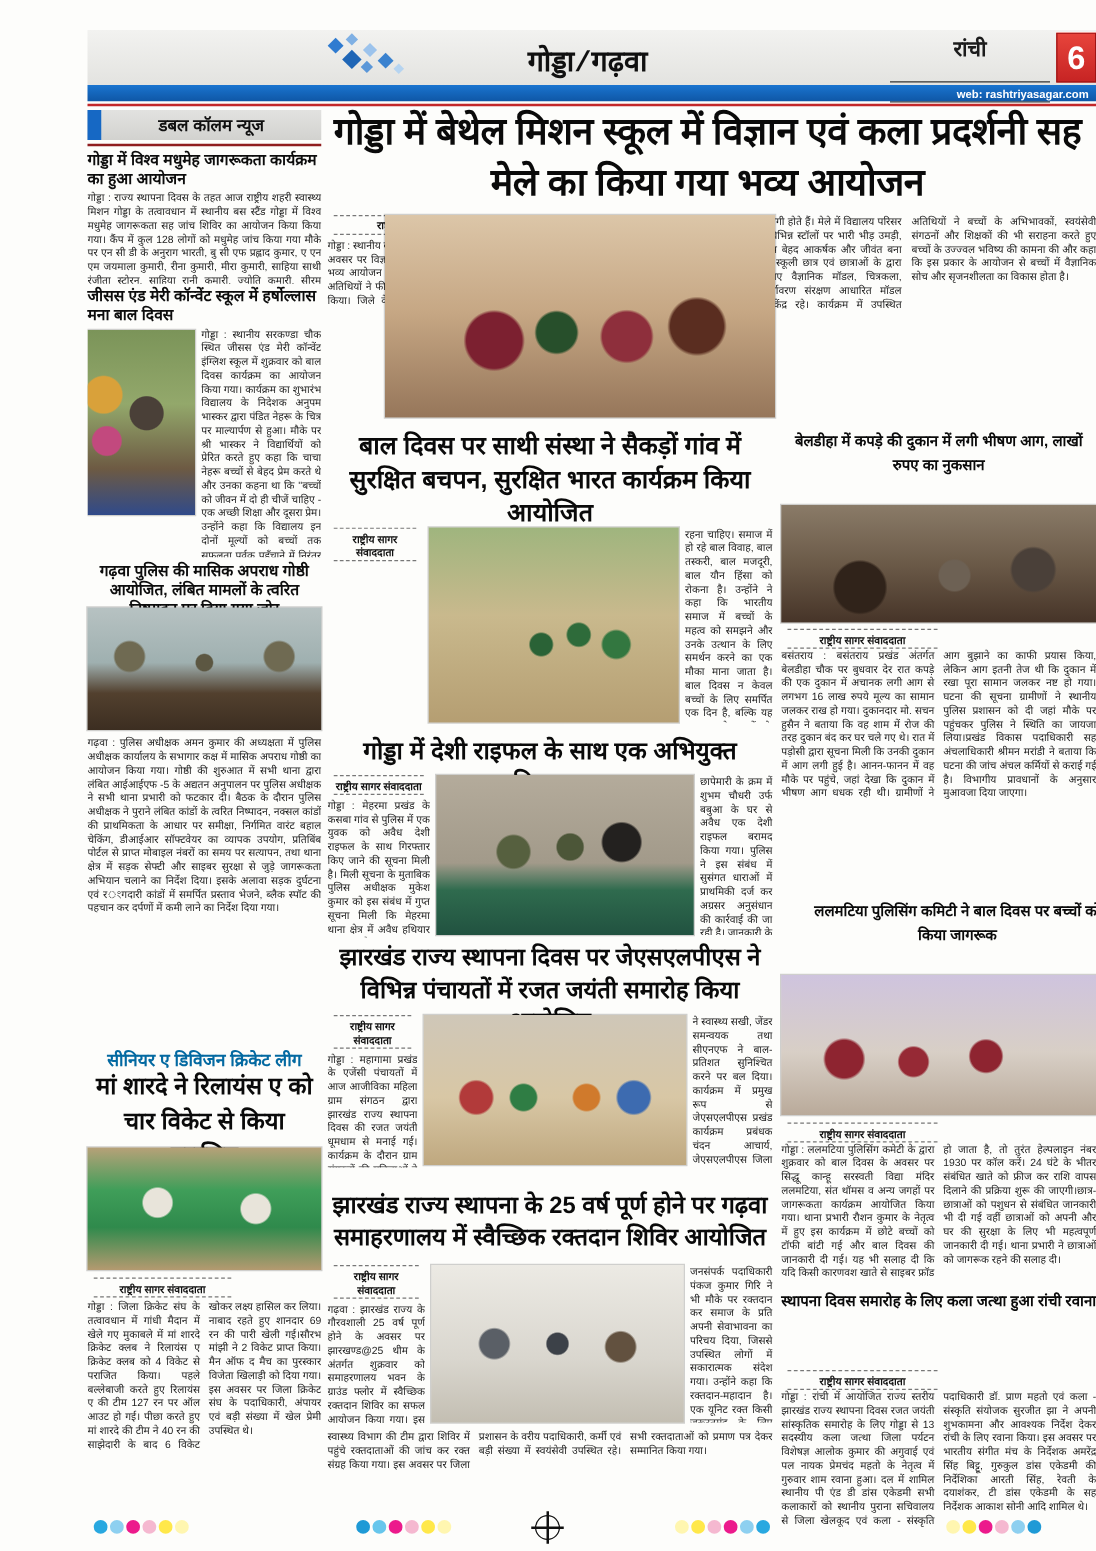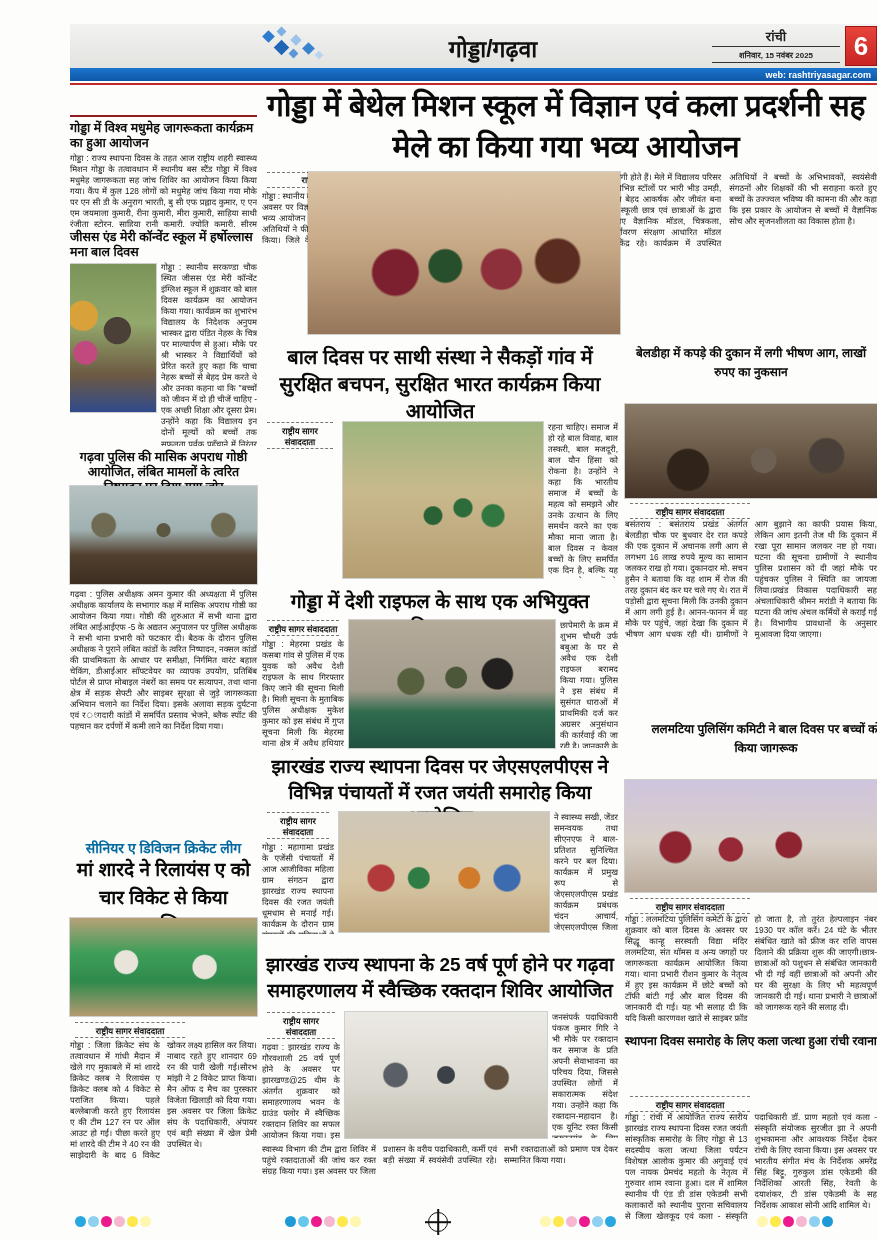--- a/index.html
+++ b/index.html
@@ -9,21 +9,21 @@
 
   
   .band{background:linear-gradient(180deg,#f2f2f0,#e3e3e0);}
   .logo{background:linear-gradient(135deg,#0b4fa0 0%,#1668c4 55%,#1f7ad6 100%);
         clip-path:polygon(0 0,100% 0,88% 100%,0 100%);
         display:flex;align-items:center;justify-content:center;}
   .logo-text{color:#fff;font-size:24px;font-weight:800;letter-spacing:.5px;text-shadow:0 1px 1px rgba(0,0,0,.35);}
   .diamond{position:absolute;transform:rotate(45deg);}
   .edition-title{font-size:23px;font-weight:800;color:#101010;text-align:center;}
   .city-box{text-align:center;}
-  .city{font-size:13px;font-weight:800;border-bottom:1.5px solid #333;display:block;padding-bottom:1px;}
+  .city{font-size:17px;font-weight:800;border-bottom:1.5px solid #333;display:block;padding-bottom:15px;}
   .dateline{font-size:8px;font-weight:bold;color:#222;border-bottom:1.5px solid #333;display:block;padding:2px 0;}
   .pagenum{background:linear-gradient(180deg,#e8453c,#c62323);color:#fff;font-size:26px;font-weight:800;
            display:flex;align-items:center;justify-content:center;box-shadow:inset 0 0 0 1px #9e1515;}
   .webstrip{background:linear-gradient(180deg,#1a74cf,#0f57a6);color:#fff;font-size:9px;font-weight:bold;
             display:flex;align-items:center;justify-content:flex-end;padding-right:6px;box-sizing:border-box;}
   .redrule{background:#c3282a;}
 
   
   .section-box{background:linear-gradient(180deg,#e2e2e0,#d2d2cf);display:flex;align-items:center;}
   .section-notch{width:11px;height:100%;background:#1668c4;}
@@ -113,29 +113,33 @@
   <div class="abs band" style="left:70px;top:24px;width:807px;height:44px;"></div>
   <div class="abs" style="left:262px;top:28px;width:80px;height:36px;">
     <span class="diamond" style="left:2px;top:4px;width:9px;height:9px;background:#2f7bd0;position:absolute;"></span>
     <span class="diamond" style="left:16px;top:0px;width:7px;height:7px;background:#7fb0e4;position:absolute;"></span>
     <span class="diamond" style="left:14px;top:14px;width:11px;height:11px;background:#1f66b6;position:absolute;"></span>
     <span class="diamond" style="left:30px;top:8px;width:8px;height:8px;background:#9cc3ec;position:absolute;"></span>
     <span class="diamond" style="left:28px;top:22px;width:7px;height:7px;background:#5b97d8;position:absolute;"></span>
     <span class="diamond" style="left:42px;top:16px;width:9px;height:9px;background:#3a82cf;position:absolute;"></span>
     <span class="diamond" style="left:54px;top:24px;width:6px;height:6px;background:#b6d4f0;position:absolute;"></span>
   </div>
-  <div class="abs edition-title" style="left:383px;top:32px;width:220px;">गोड्डा/गढ़वा</div>
+  <div class="abs edition-title" style="left:360px;top:32px;width:220px;font-family:Liberation Mono, monospace;">गोड्डा/गढ़वा</div>
   <div class="abs city-box" style="left:712px;top:27px;width:128px;">
     <span class="city">रांची</span>
     <span class="dateline">शनिवार, 15 नवंबर 2025</span>
   </div>
   <div class="abs pagenum" style="left:845px;top:26px;width:32px;height:40px;">6</div>
   <div class="abs webstrip" style="left:70px;top:68px;width:807px;height:13px;">web: rashtriyasagar.com</div>
   <div class="abs redrule" style="left:70px;top:83px;width:807px;height:2px;"></div>
 
+  <div class="abs section-box" style="left:70px;top:88px;width:187px;height:24px;">
+    <span class="section-notch"></span>
+    <span class="section-label">डबल कॉलम न्यूज</span>
+  </div>
   <div class="abs darkred-rule" style="left:70px;top:115px;width:187px;height:1.5px;"></div>
 
   <div class="abs h-xs" style="left:70px;top:121px;width:187px;height:30px;">गोड्डा में विश्व मधुमेह जागरूकता कार्यक्रम का हुआ आयोजन</div>
   <div class="abs body-text" style="left:70px;top:153px;width:187px;height:74px;">गोड्डा : राज्य स्थापना दिवस के तहत आज राष्ट्रीय शहरी स्वास्थ्य मिशन गोड्डा के तत्वावधान में स्थानीय बस स्टैंड गोड्डा में विश्व मधुमेह जागरूकता सह जांच शिविर का आयोजन किया किया गया। कैंप में कुल 128 लोगों को मधुमेह जांच किया गया मौके पर एन सी डी के अनुराग भारती, बु सी एफ प्रह्लाद कुमार, ए एन एम जयमाला कुमारी, रीना कुमारी, मीरा कुमारी, साहिया साथी रंजीता स्टोरन, साहिया रानी कुमारी, ज्योति कुमारी, सीरम कुमारी, वार्ड चॉव केदार दास आदि उपस्थित थे।</div>
 
   <div class="abs h-xs" style="left:70px;top:230px;width:187px;height:30px;">जीसस एंड मेरी कॉन्वेंट स्कूल में हर्षोल्लास मना बाल दिवस</div>
   <div class="abs" style="left:70px;top:262px;width:187px;height:184px;overflow:hidden;">
     <div class="photo ph-jesus" style="float:left;width:86px;height:148px;margin:2px 5px 2px 0;"></div>
     <div class="body-text" style="height:184px;">गोड्डा : स्थानीय सरकण्डा चौक स्थित जीसस एंड मेरी कॉन्वेंट इंग्लिश स्कूल में शुक्रवार को बाल दिवस कार्यक्रम का आयोजन किया गया। कार्यक्रम का शुभारंभ विद्यालय के निदेशक अनुपम भास्कर द्वारा पंडित नेहरू के चित्र पर माल्यार्पण से हुआ। मौके पर श्री भास्कर ने विद्यार्थियों को प्रेरित करते हुए कहा कि चाचा नेहरू बच्चों से बेहद प्रेम करते थे और उनका कहना था कि ''बच्चों को जीवन में दो ही चीजें चाहिए - एक अच्छी शिक्षा और दूसरा प्रेम। उन्होंने कहा कि विद्यालय इन दोनों मूल्यों को बच्चों तक सफलता पूर्वक पहुँचाने में निरंतर प्रयासरत है। कहा कि अपनी जिज्ञासा को हमेशा जीवित रखें, क्योंकि यही जिज्ञासा उन्हें नई ऊँचाइयों तक पहुँचाने की क्षमता रखती है। इसी क्रम में विद्यालय के अन्य शिक्षकों ने भी पं. नेहरू को श्रद्धांजलि अर्पित की। बाल दिवस के अवसर पर विद्यालय में आयोजित भाषण प्रतियोगिता तथा विज्ञान प्रतियोगिता में भाग लिया।बहरहाल बाल दिवस समारोह बच्चों के उत्साह, ऊर्जा, जिज्ञासा और रचनात्मकता का सुंदर प्रतीक रहा।</div>
   </div>

